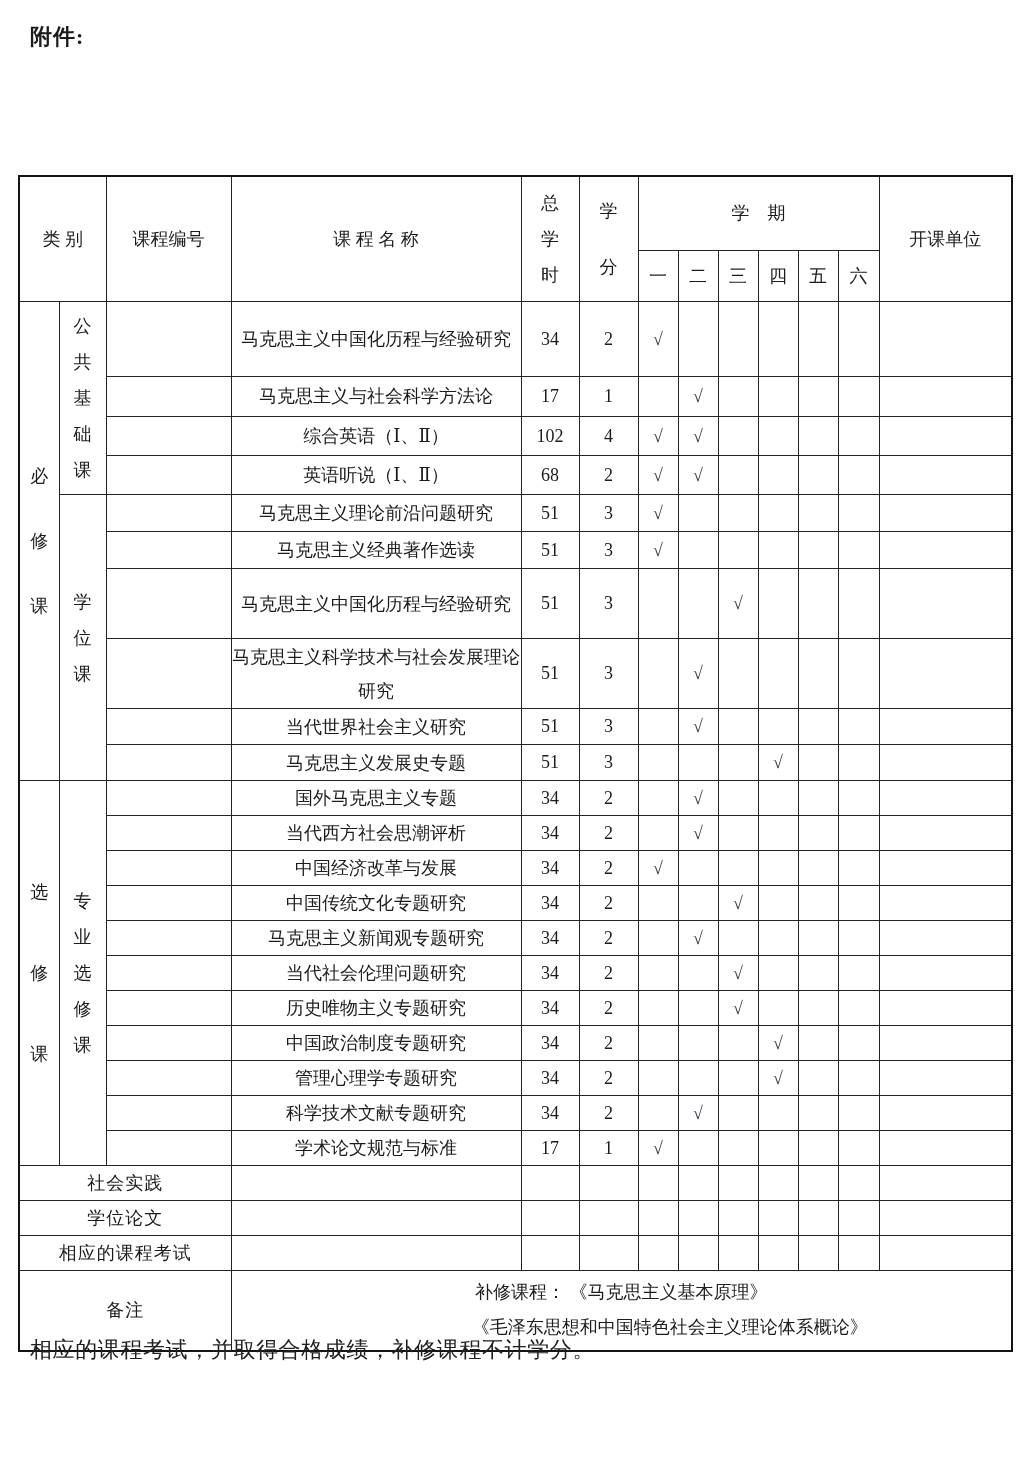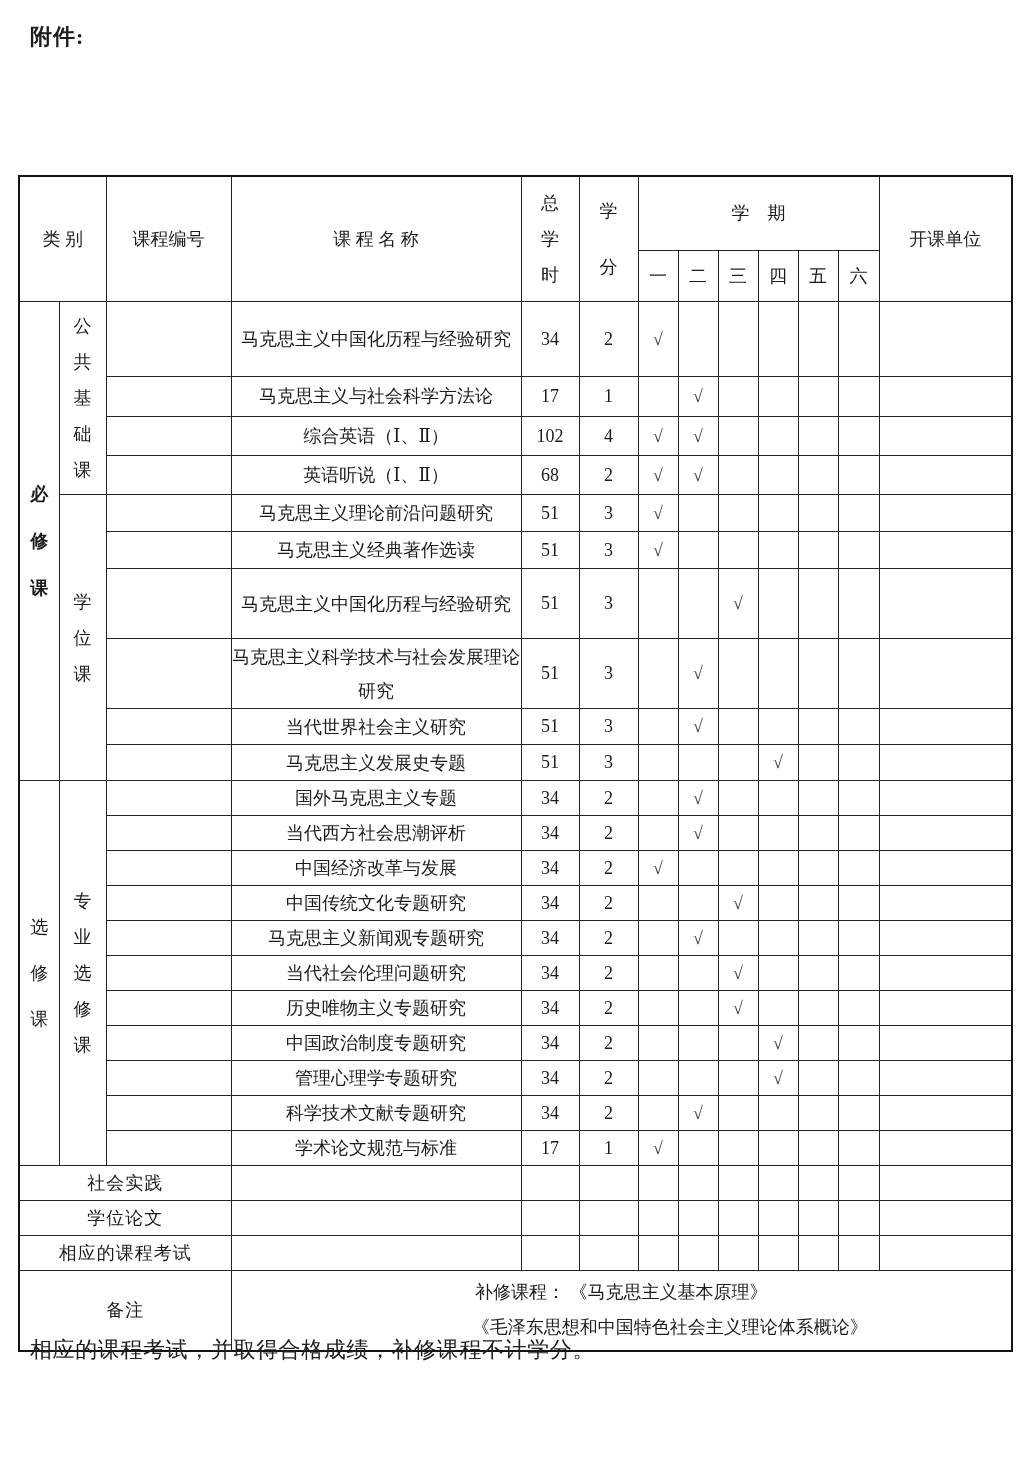--- a/index.html
+++ b/index.html
@@ -10,22 +10,22 @@
   .t1{top:50px;}
   .t2{top:114px;}
   table.tbl{position:absolute;left:18px;top:175px;width:993px;border-collapse:collapse;table-layout:fixed;
             border:2.5px solid #141414;}
   .tbl td{border:1.5px solid #232323;padding:0;text-align:center;vertical-align:middle;
           font-size:18px;overflow:hidden;}
   .th{font-size:19px;}
   .vt{width:1.05em;margin:6px auto;text-align:center;}
   .lh36{line-height:36px;}
   .lh56{line-height:56px;}
-  .lh65{line-height:47px;font-weight:bold;}
-  .lh71{line-height:46px;}
+  .lh65{line-height:65px;}
+  .lh71{line-height:81px;}
   .cat{font-size:19px;}
   .nm{text-align:left;padding:1px 44px 1px 11px;font-size:17px;line-height:34px;}
   .vc{font-size:18px;}
   .ck{font-size:16px;color:#3b4350;}
   .sum{font-size:19px;letter-spacing:1px;}
   .rm{text-align:left;padding:4px 4px 4px 15px;font-size:21px;line-height:35px;}
   .rm2{padding-left:97px;}
   .hH1{height:67px;}
   .hH2{height:46px;}
   .hA{height:72px;}

